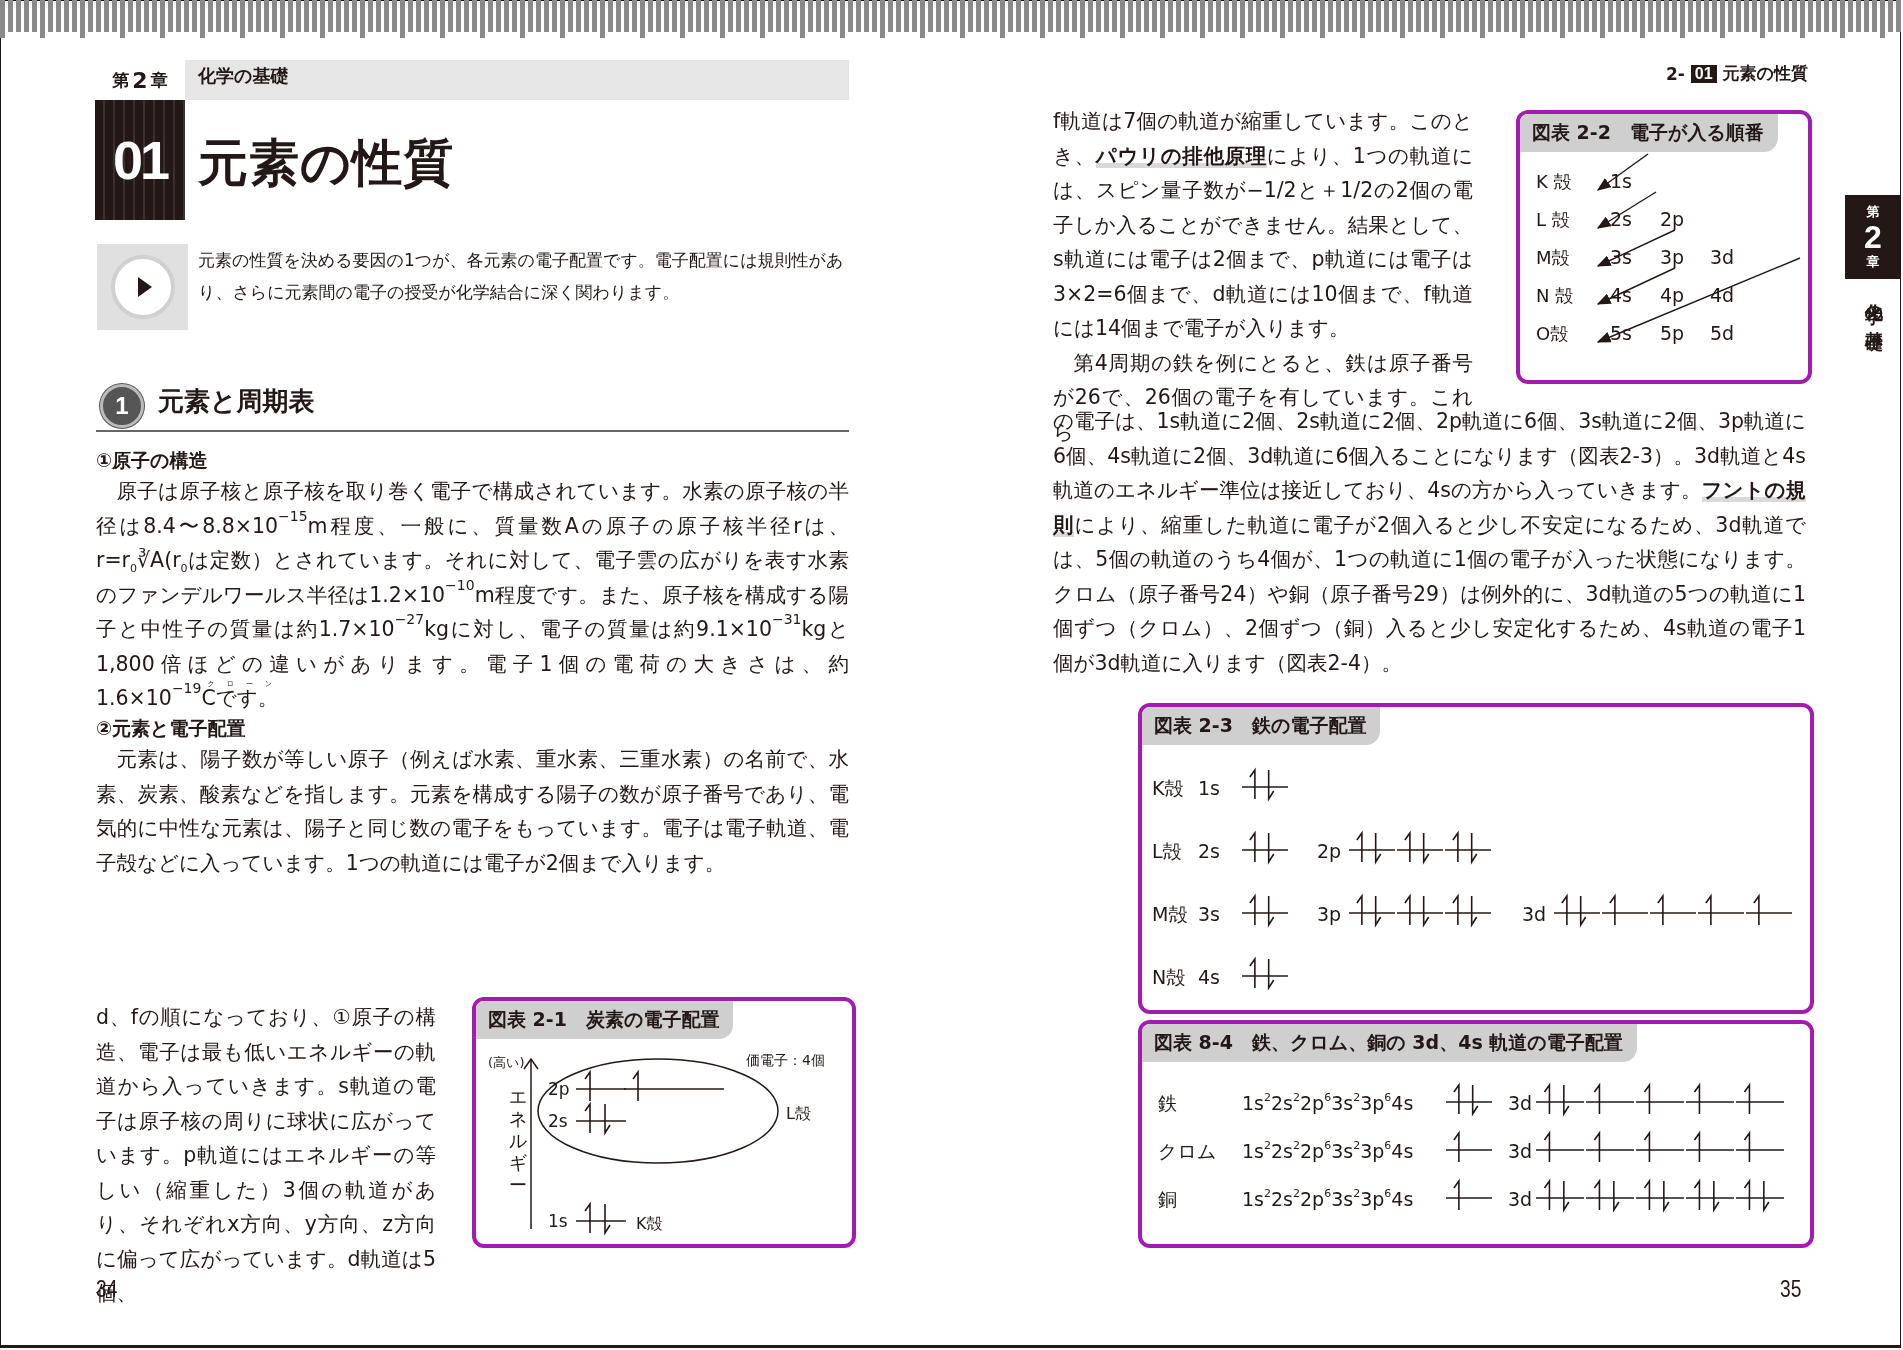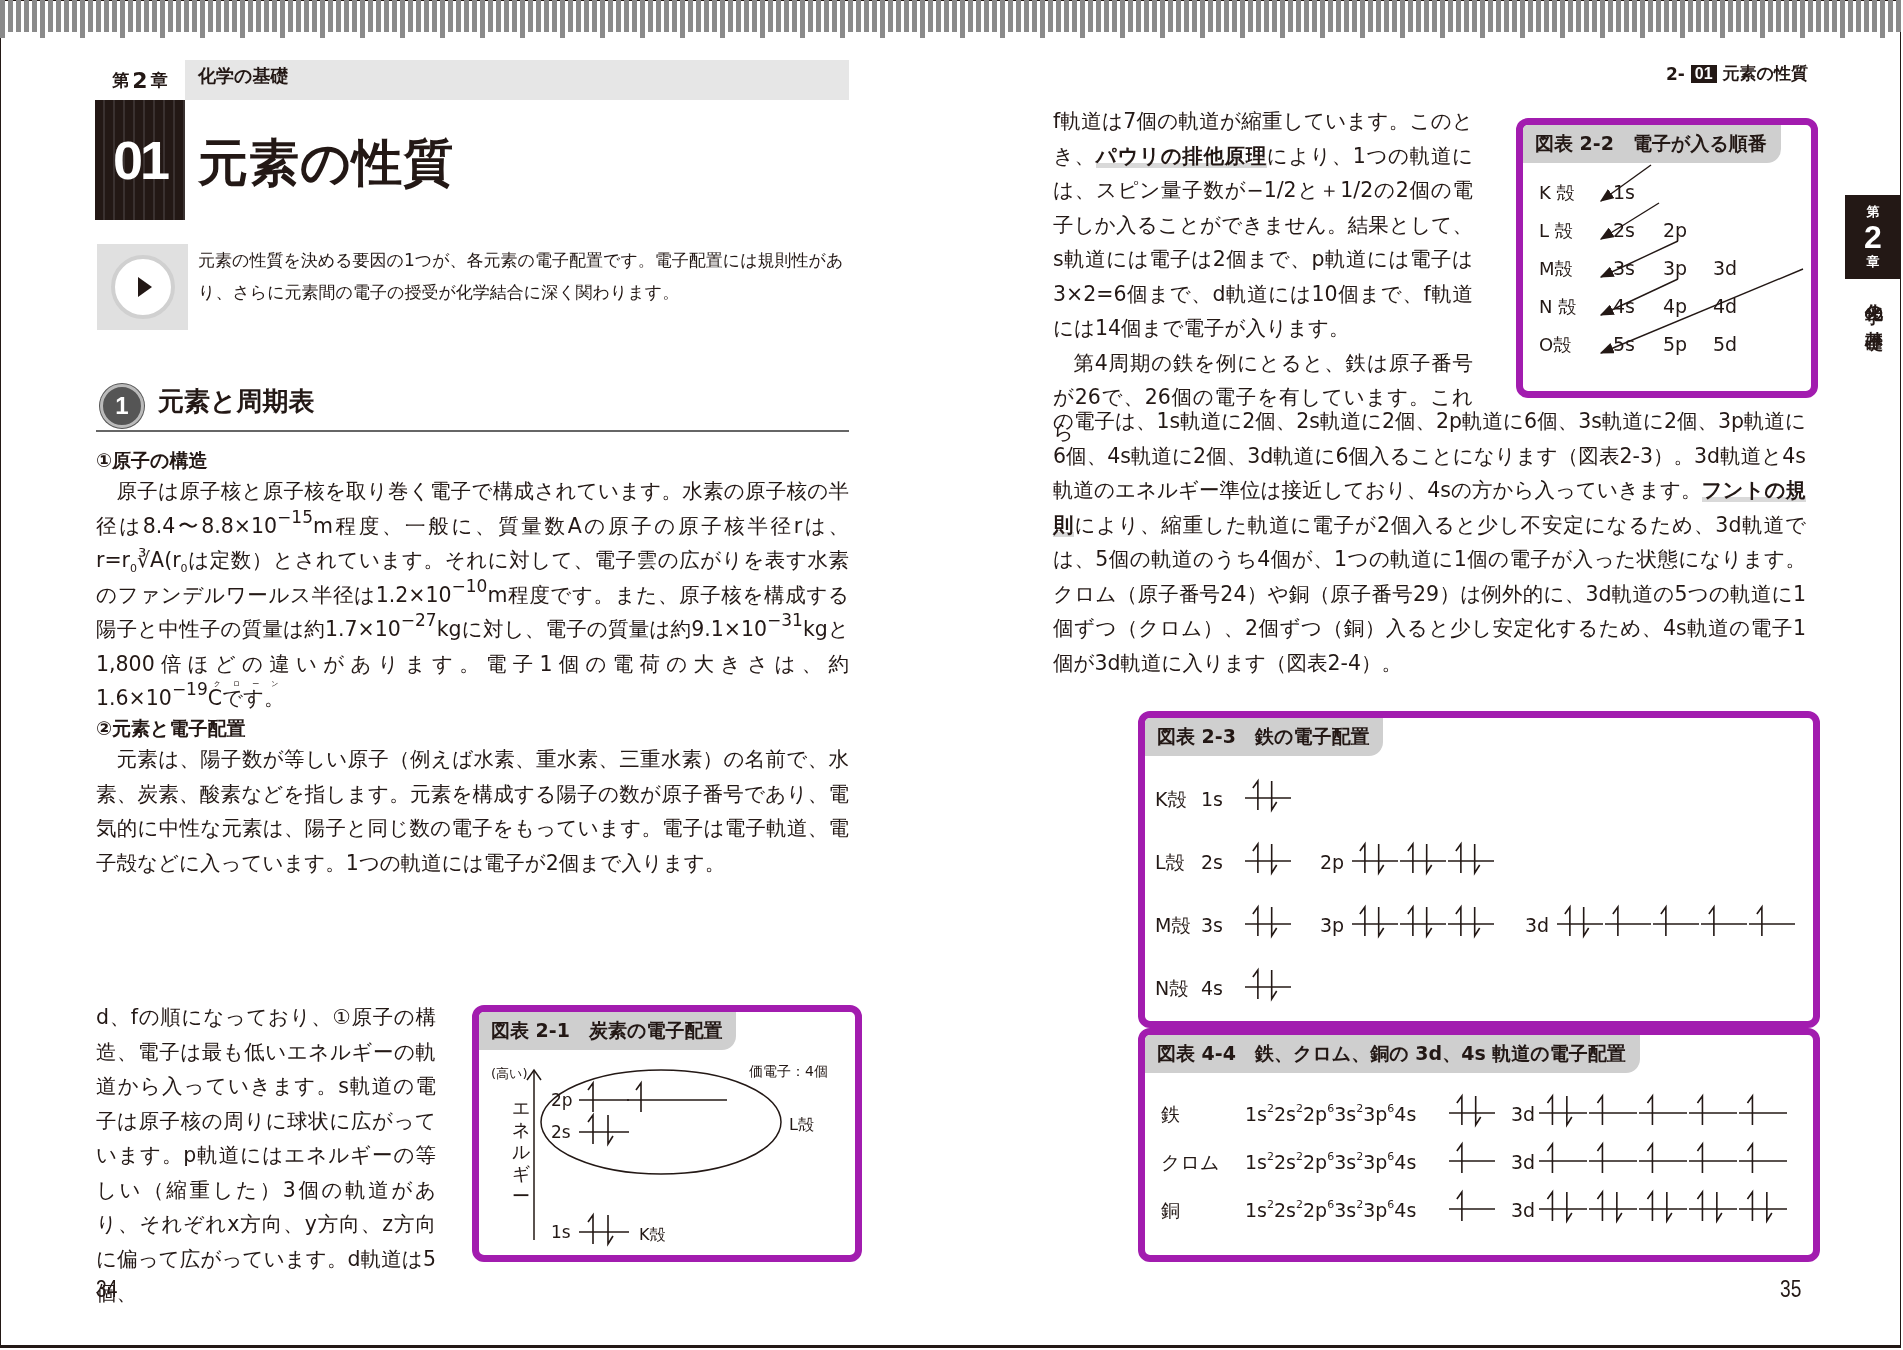--- a/index.html
+++ b/index.html
@@ -25,26 +25,26 @@
   .intro-icon .tri { width:0; height:0; border-left:14px solid #231815; border-top:10px solid transparent; border-bottom:10px solid transparent; margin-left:4px; }
   .intro-text { position:absolute; left:198px; top:244px; width:655px; font-size:17px; line-height:32px; }
   
   .sec-head { position:absolute; left:96px; top:382px; width:753px; height:48px; border-bottom:2px solid #666; }
   .sec-circle { position:absolute; left:4px; top:2px; width:38px; height:38px; border-radius:50%; background:#555; border:3px solid #bbb; box-shadow:0 0 0 1px #555; color:#fff; font-weight:bold; font-size:24px; display:flex; align-items:center; justify-content:center; font-family:"Liberation Sans", sans-serif; }
   .sec-title { position:absolute; left:62px; top:2px; font-size:26px; font-weight:bold; }
   .sub-head { position:absolute; font-size:19px; font-weight:bold; }
   .para { position:absolute; font-size:20.5px; line-height:34.5px; text-align:justify; }
   .para p { margin:0; text-indent:1em; }
   .para p.noind { text-indent:0; }
-  sup { font-size:17px; vertical-align:top; line-height:1; }
+  sup { font-size:14px; vertical-align:top; line-height:1; }
   sub { font-size:11px; line-height:1; }
   .hl { background:linear-gradient(transparent 80%, #d9d9d9 80%); font-weight:bold; }
   .hl-plain { background:linear-gradient(transparent 80%, #d9d9d9 80%); }
   
-  .fig { position:absolute; border:7px solid #a21caf; border-radius:12px; background:#fff; overflow:hidden;margin-top:8px; }
+  .fig { position:absolute; border:4px solid #a21caf; border-radius:12px; background:#fff; overflow:hidden; }
   .fig-cap { position:absolute; left:0; top:0; background:#cfcfcf; font-size:19px; font-weight:bold; padding:6px 14px 6px 12px; border-bottom-right-radius:14px; white-space:pre; }
   .fig svg { position:absolute; left:0; top:0; }
   .fig text { font-family:"DejaVu Sans", sans-serif; fill:#231815; }
   
   .rh-running { position:absolute; right:95px; top:62px; font-size:17px; font-weight:bold; display:flex; align-items:center; gap:6px; }
   .rh-running .badge { background:#231815; color:#fff; padding:0 4px; font-size:16px; font-family:"Liberation Sans", sans-serif; }
   .side-tab { position:absolute; left:1845px; top:195px; width:56px; height:84px; background:#231815; color:#fff; display:flex; flex-direction:column; align-items:center; justify-content:center; font-weight:bold; }
   .side-tab .s { font-size:13px; }
   .side-tab .b { font-size:32px; line-height:32px; font-family:"Liberation Sans", sans-serif; }
   .side-label { position:absolute; left:1856px; top:290px; width:30px; font-size:18px; font-weight:bold; writing-mode:vertical-rl; letter-spacing:2px; }
@@ -513,21 +513,21 @@
       <text x="56" y="277" font-size="19">4s</text>
       <g>
         <line x1="100" y1="269" x2="146" y2="269" stroke="#231815" stroke-width="1.6"></line>
         <polyline points="107.88,259 112.88,252 112.88,281" fill="none" stroke="#231815" stroke-width="1.6"></polyline>
         <polyline points="126.68,252 126.68,281 131.68,273" fill="none" stroke="#231815" stroke-width="1.6"></polyline>
       </g>
     </svg>
 </div>
 
 <div class="fig" style="left:1138px;top:1020px;width:668px;height:220px;">
-  <div class="fig-cap">図表 4-4　鉄、クロム、銅の 3d、4s 軌道の電子配置</div>
+  <div class="fig-cap">図表 8-4　鉄、クロム、銅の 3d、4s 軌道の電子配置</div>
   <svg width="668" height="220" id="fig24">
       <text x="16" y="86" font-size="19">鉄</text>
       <text x="100" y="86" font-size="19"><tspan>1s</tspan><tspan font-size="11" dy="-9">2</tspan><tspan dy="9">2s</tspan><tspan font-size="11" dy="-9">2</tspan><tspan dy="9">2p</tspan><tspan font-size="11" dy="-9">6</tspan><tspan dy="9">3s</tspan><tspan font-size="11" dy="-9">2</tspan><tspan dy="9">3p</tspan><tspan font-size="11" dy="-9">6</tspan><tspan dy="9">4s</tspan></text>
       <g>
         <line x1="304" y1="78" x2="350" y2="78" stroke="#231815" stroke-width="1.6"></line>
         <polyline points="311.88,68 316.88,61 316.88,90" fill="none" stroke="#231815" stroke-width="1.6"></polyline>
         <polyline points="330.68,61 330.68,90 335.68,82" fill="none" stroke="#231815" stroke-width="1.6"></polyline>
       </g>
       <text x="366" y="86" font-size="19">3d</text>
       <g>

